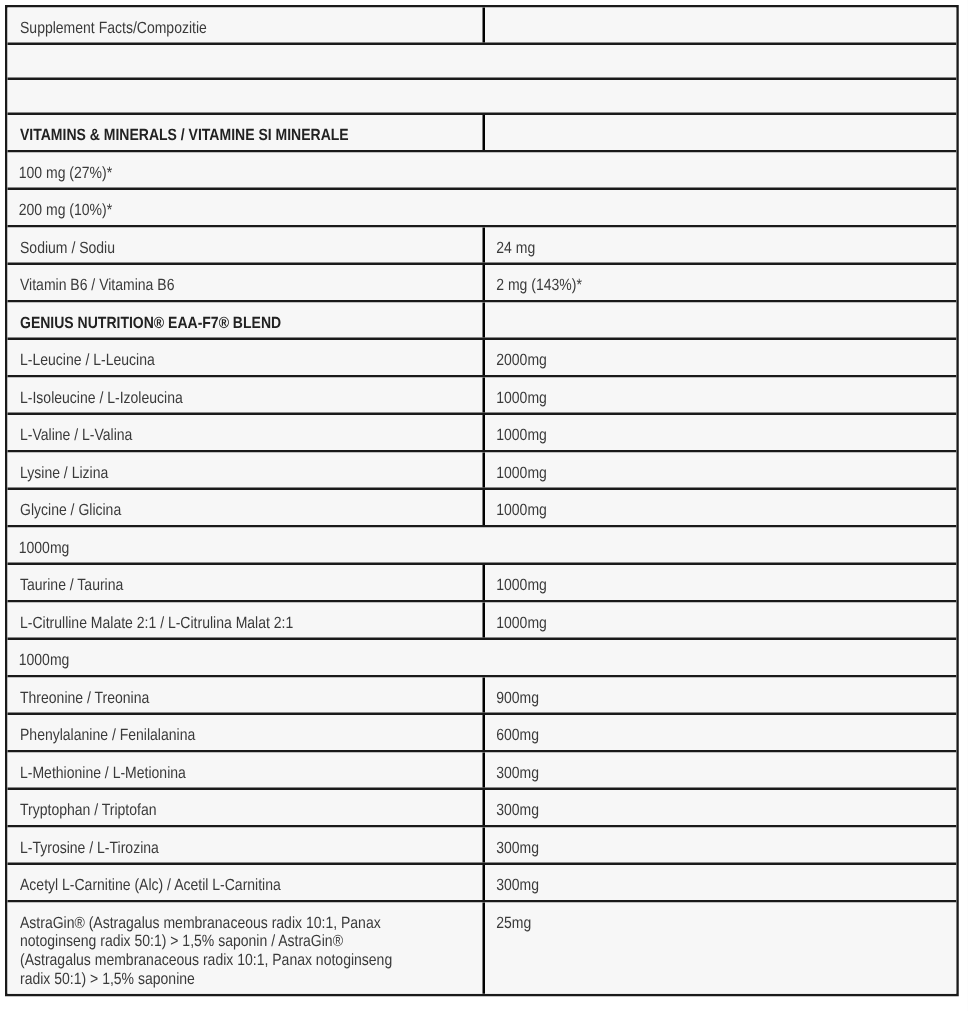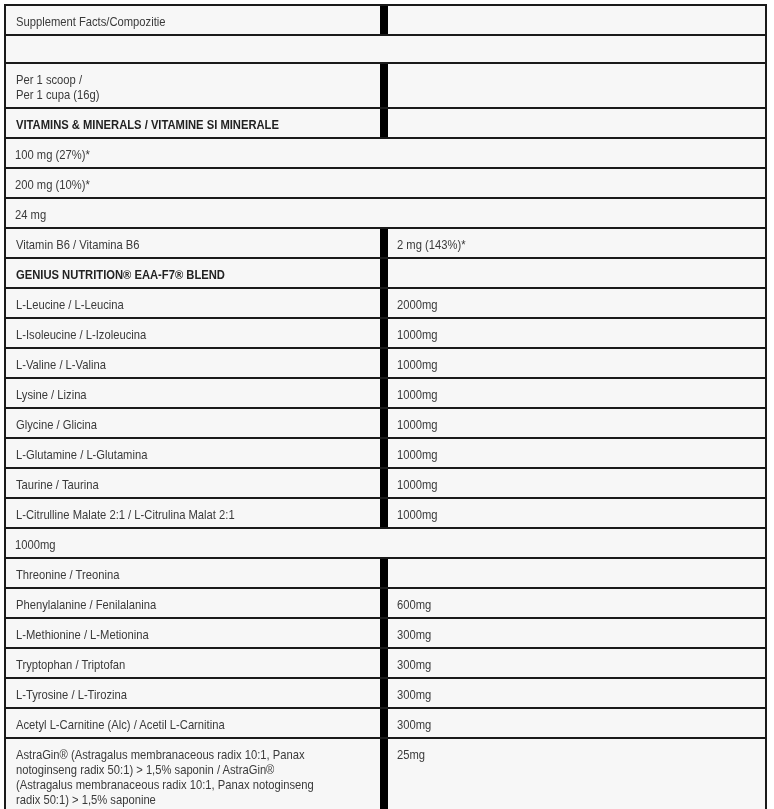--- a/index.html
+++ b/index.html
@@ -32,21 +32,21 @@
   .cell {
     box-sizing: border-box;
     padding: 5px 10px;
     display: flex;
     align-items: flex-start;
     overflow: hidden;
   }
   .label-cell {
     width: 382px;
     flex: 0 0 382px;
-    border-right: 8px solid #000000;
+    border-right: 2px solid #000000;
   }
   .value-cell {
     flex: 1 1 auto;
     padding-left: 9px;
     justify-content: center;
   }
   .txt {
     display: block;
     width: 116%;
     transform: scaleX(0.862);
@@ -76,26 +76,20 @@
   </div>
 
   <div class="row">
     <div class="cell value-cell">
       <span class="txt"></span>
     </div>
   </div>
 
 
   <div class="row">
-    <div class="cell label-cell">
-      <span class="txt">
-            <div>Per 1 scoop /</div>
-            <div>Per 1 cupa (16g)</div>
-          </span>
-    </div>
     <div class="cell value-cell">
       <span class="txt"></span>
     </div>
   </div>
 
   <div class="row section">
     <div class="cell label-cell">
       <span class="txt">VITAMINS &amp; MINERALS / VITAMINE SI MINERALE</span>
     </div>
     <div class="cell value-cell">
@@ -109,20 +103,23 @@
     </div>
   </div>
 
   <div class="row">
     <div class="cell value-cell">
       <span class="txt">200 mg (10%)*</span>
     </div>
   </div>
 
   <div class="row">
+    <div class="cell label-cell">
+      <span class="txt">Sodium / Sodiu</span>
+    </div>
     <div class="cell value-cell">
       <span class="txt">24 mg</span>
     </div>
   </div>
 
   <div class="row">
     <div class="cell label-cell">
       <span class="txt">Vitamin B6 / Vitamina B6</span>
     </div>
     <div class="cell value-cell">
@@ -178,23 +175,20 @@
   <div class="row">
     <div class="cell label-cell">
       <span class="txt">Glycine / Glicina</span>
     </div>
     <div class="cell value-cell">
       <span class="txt">1000mg</span>
     </div>
   </div>
 
   <div class="row">
-    <div class="cell label-cell">
-      <span class="txt">L-Glutamine / L-Glutamina</span>
-    </div>
     <div class="cell value-cell">
       <span class="txt">1000mg</span>
     </div>
   </div>
 
   <div class="row">
     <div class="cell label-cell">
       <span class="txt">Taurine / Taurina</span>
     </div>
     <div class="cell value-cell">
@@ -214,20 +208,23 @@
   <div class="row">
     <div class="cell value-cell">
       <span class="txt">1000mg</span>
     </div>
   </div>
 
   <div class="row">
     <div class="cell label-cell">
       <span class="txt">Threonine / Treonina</span>
     </div>
+    <div class="cell value-cell">
+      <span class="txt">900mg</span>
+    </div>
   </div>
 
   <div class="row">
     <div class="cell label-cell">
       <span class="txt">Phenylalanine / Fenilalanina</span>
     </div>
     <div class="cell value-cell">
       <span class="txt">600mg</span>
     </div>
   </div>

